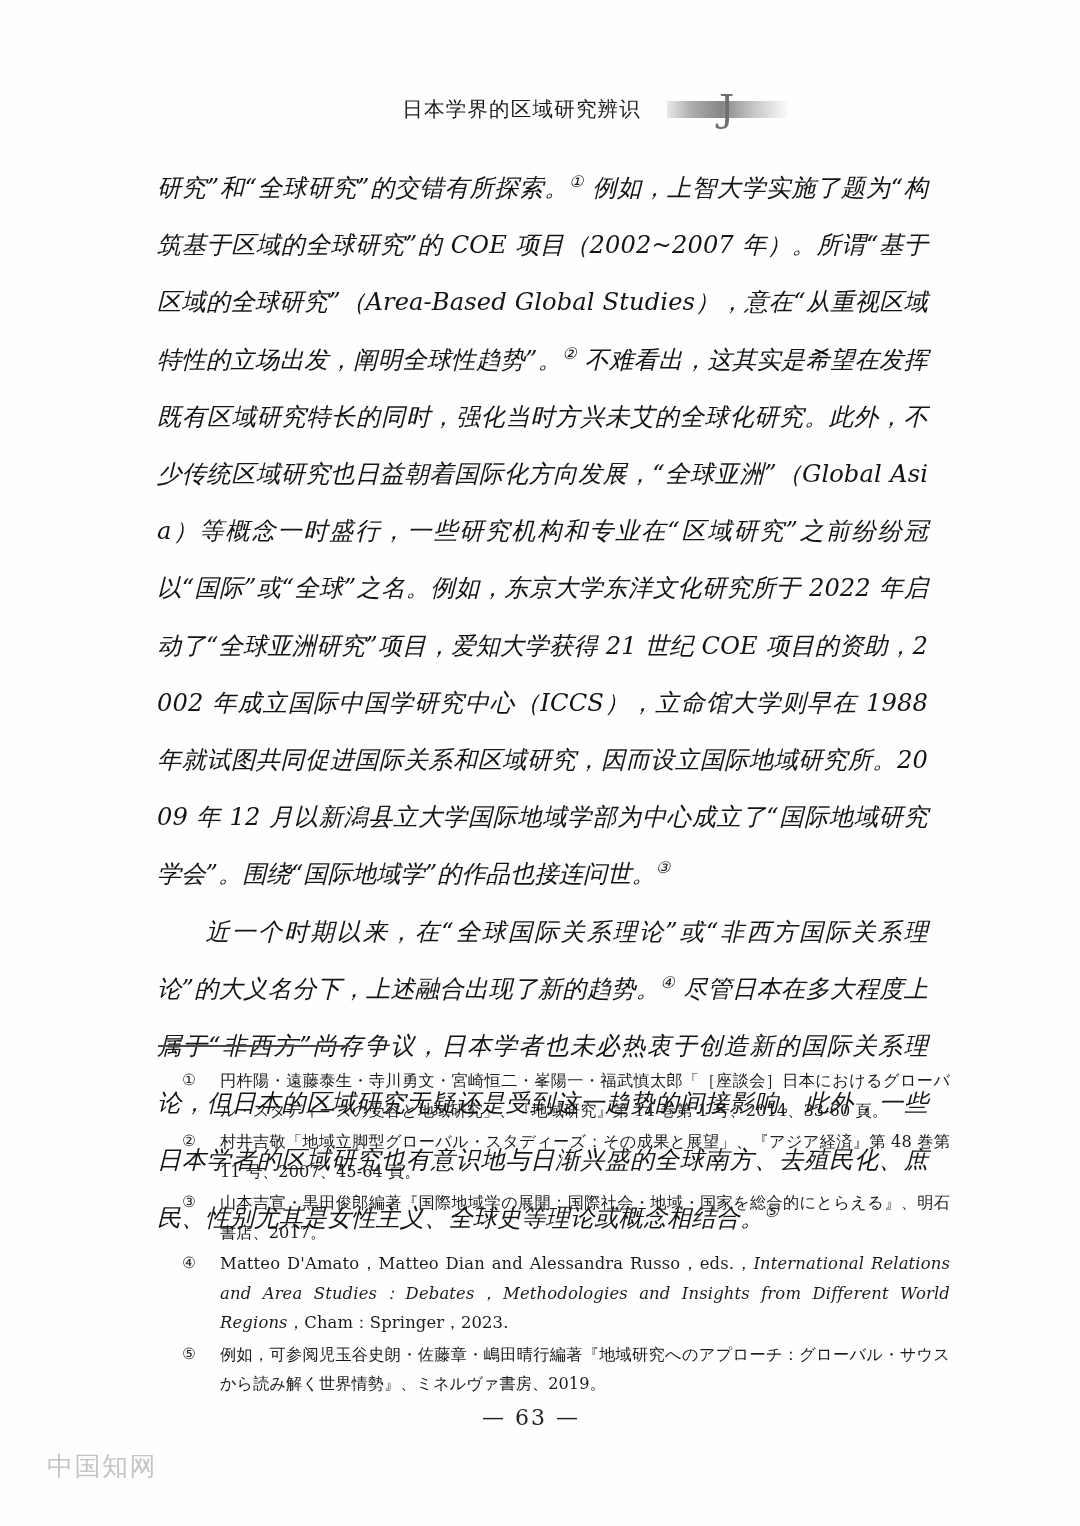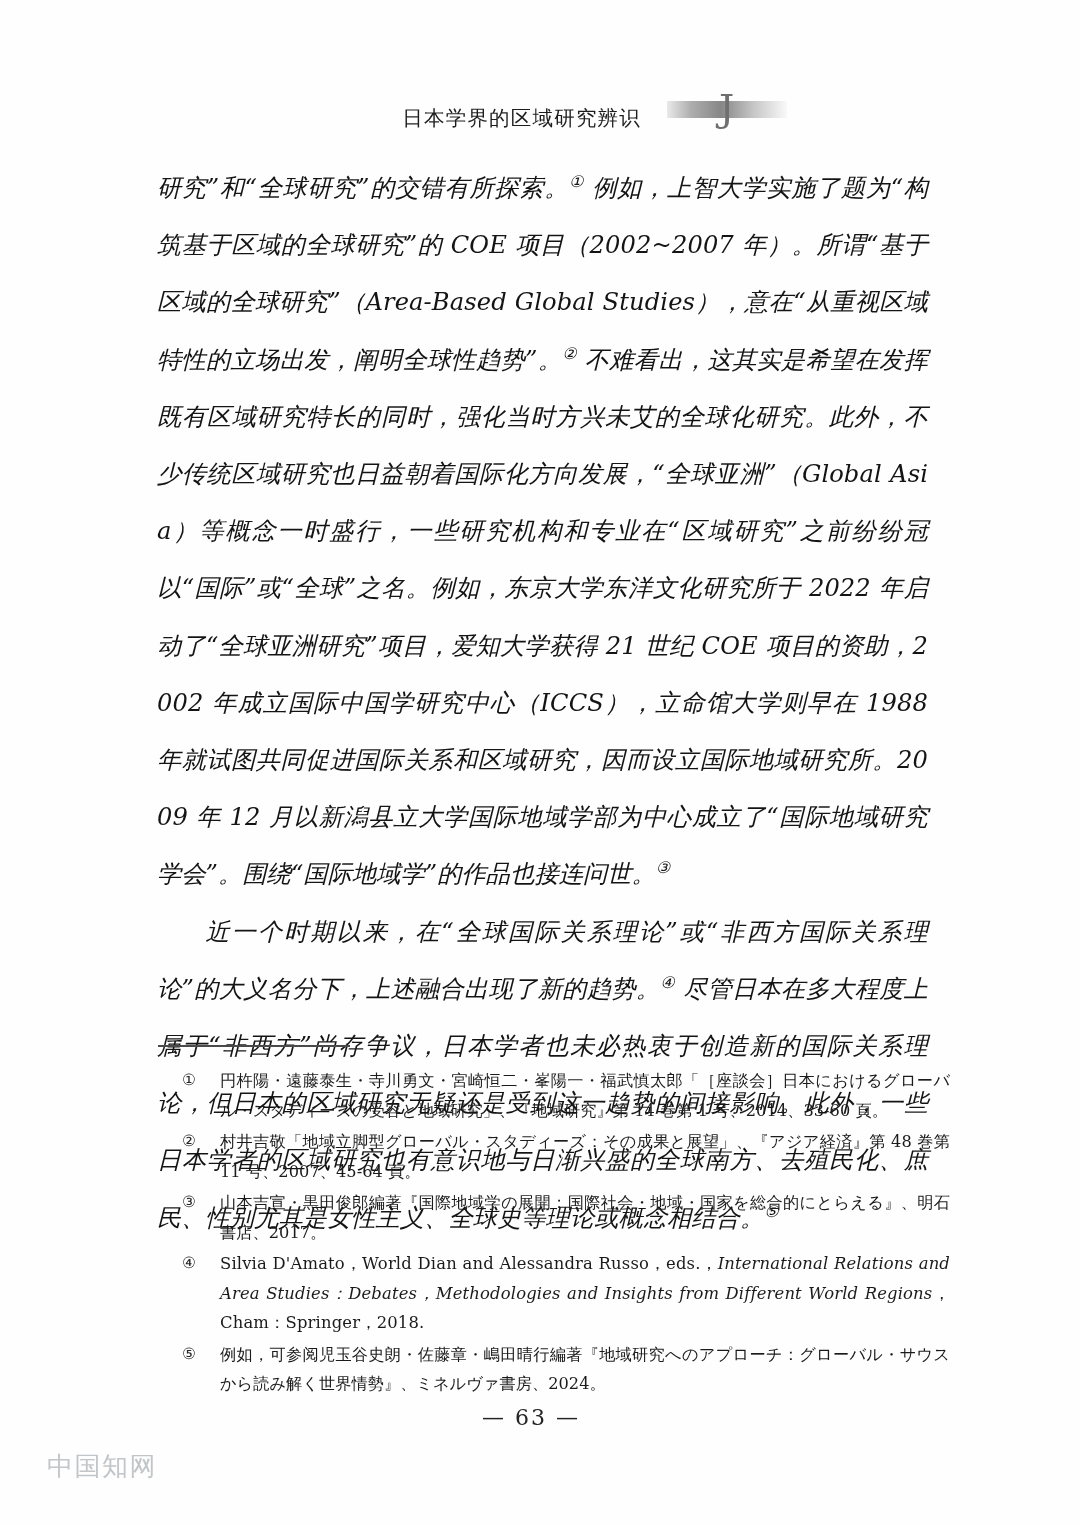--- a/index.html
+++ b/index.html
@@ -23,21 +23,21 @@
   }
 
   
   .header {
     position: absolute;
     top: 86px;
     left: 0;
     width: 920px;
     height: 46px;
     display: flex;
-    align-items: flex-end;
+    align-items: center;
     justify-content: flex-end;
     padding-right: 133px;
     box-sizing: border-box;
   }
   .header-title {
     font-size: 20.5px;
     letter-spacing: 1.2px;
     color: #1d1d1d;
     font-family: "DejaVu Serif", "Liberation Serif", serif;
     white-space: nowrap;
@@ -216,26 +216,26 @@
       <div class="fn-text">村井吉敬「地域立脚型グローバル・スタディーズ：その成果と展望」、『アジア経済』第 48 巻第 11 号、2007、45-64 頁。</div>
     </div>
 
     <div class="fn">
       <div class="fn-num">③</div>
       <div class="fn-text">山本吉宣・黒田俊郎編著『国際地域学の展開：国際社会・地域・国家を総合的にとらえる』、明石書店、2017。</div>
     </div>
 
     <div class="fn">
       <div class="fn-num">④</div>
-      <div class="fn-text latin"><span>Silvia D'Amato，World Dian and Alessandra Russo，eds.，</span><span class="ital">International Relations and Area Studies：Debates，Methodologies and Insights from Different World Regions</span><span>，Cham：Springer，2018.</span></div>
+      <div class="fn-text latin"><span>Matteo D'Amato，Matteo Dian and Alessandra Russo，eds.，</span><span class="ital">International Relations and Area Studies：Debates，Methodologies and Insights from Different World Regions</span><span>，Cham：Springer，2023.</span></div>
     </div>
 
     <div class="fn">
       <div class="fn-num">⑤</div>
-      <div class="fn-text">例如，可参阅児玉谷史朗・佐藤章・嶋田晴行編著『地域研究へのアプローチ：グローバル・サウスから読み解く世界情勢』、ミネルヴァ書房、2024。</div>
+      <div class="fn-text">例如，可参阅児玉谷史朗・佐藤章・嶋田晴行編著『地域研究へのアプローチ：グローバル・サウスから読み解く世界情勢』、ミネルヴァ書房、2019。</div>
     </div>
 
   </div>
 
   <div class="page-number">— 63 —</div>
 
   <div class="watermark">
     <div class="wm-cn">中国知网</div>
   </div>
 

